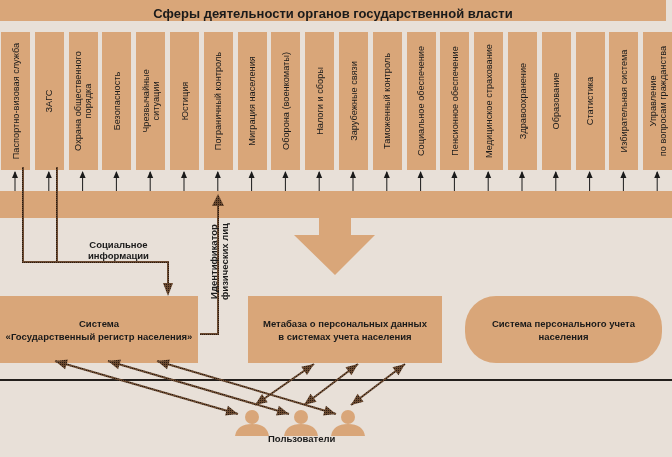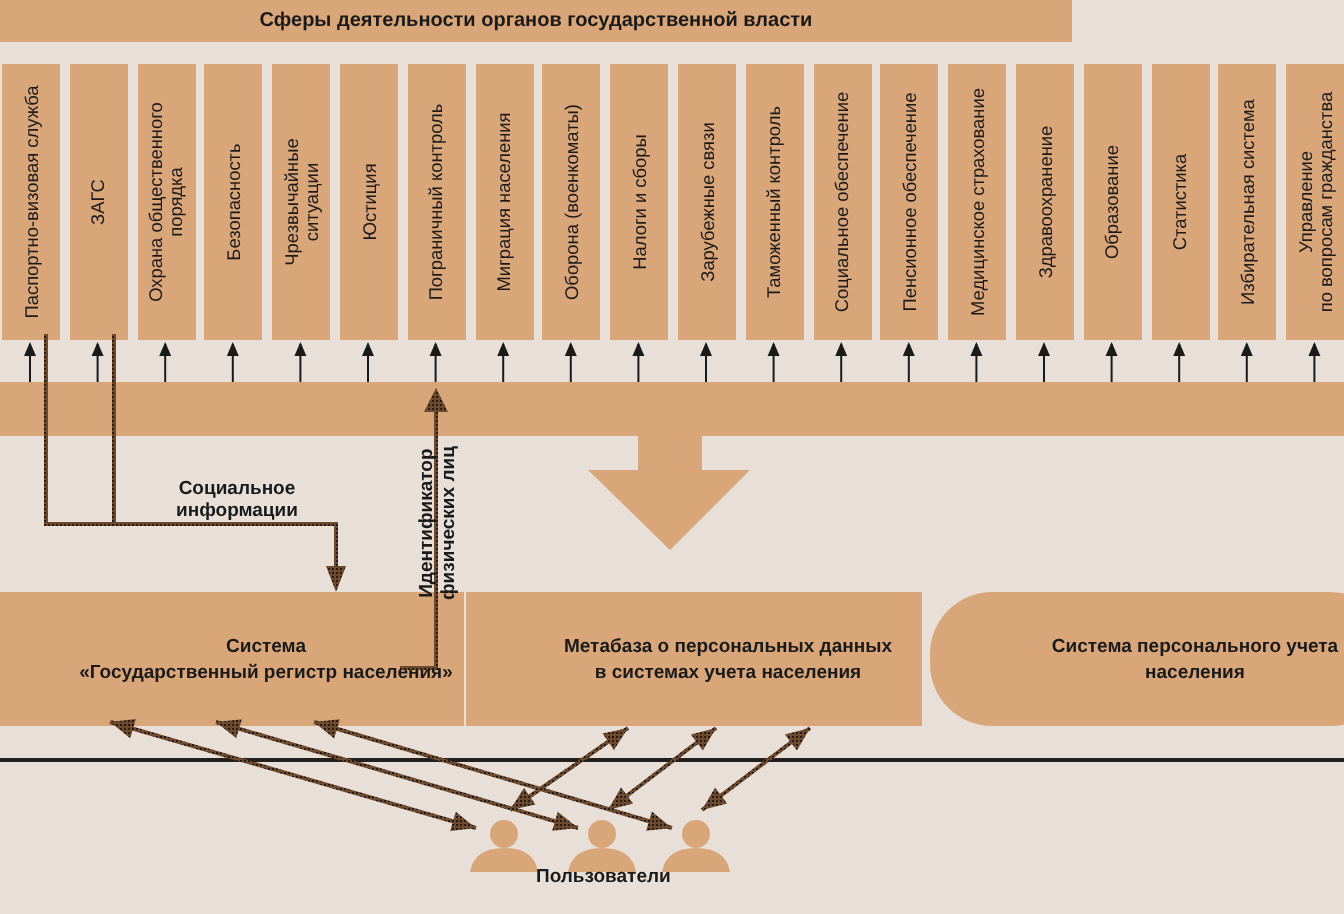--- a/index.html
+++ b/index.html
@@ -1,26 +1,26 @@
 <!DOCTYPE html>
 <html><head>
 <meta charset="utf-8">
 <style>
   html, body { margin: 0; padding: 0; }
   body { width: 672px; height: 457px; background: #e8e0d8; position: relative; overflow: hidden;
          font-family: "Liberation Sans", sans-serif; color: #1a1a1a; }
   .box { position: absolute; background: #d9a679; }
-  .header { left: 0; top: 0; width: 536px; height: 21px; display: flex; align-items: center; justify-content: center;
-            font-size: 10px; font-weight: bold; }
+  .header { left: 0; top: 0; width: 666px; height: 21px; display: flex; align-items: flex-end; justify-content: center;
+            font-size: 13px; font-weight: bold; }
   .col { position: absolute; top: 32px; width: 29px; height: 138px; background: #d9a679; }
   .col .lbl { position: absolute; left: 50%; top: 50%; transform: translate(-50%, -50%) rotate(-90deg);
               white-space: pre; text-align: center; font-size: 9.2px; line-height: 10px; width: 136px; }
   .band { left: 0; top: 191px; width: 672px; height: 27px; }
   .sys { top: 296px; height: 67px; display: flex; align-items: center; justify-content: center; text-align: center;
-         font-size: 9.5px; font-weight: bold; line-height: 13px; white-space: pre; padding-left: 34px; }
+         font-size: 9.5px; font-weight: bold; line-height: 13px; white-space: pre; }
   .lbl-free { position: absolute; font-size: 9.5px; font-weight: bold; text-align: center; line-height: 11px; white-space: pre; }
   svg.overlay { position: absolute; left: 0; top: 0; }
 </style>
 </head>
 <body>
 
 <div class="box header">
   <span>Сферы деятельности органов государственной власти</span>
 </div>
 
@@ -89,21 +89,21 @@
 по вопросам гражданства</div>
     </div>
   </div>
 
 <div class="box band"></div>
 
 <div class="box sys" style="left:0;width:198px;">
   <span>Система
 «Государственный регистр населения»</span>
 </div>
-<div class="box sys" style="left:233px;width:194px;">
+<div class="box sys" style="left:248px;width:194px;">
   <span>Метабаза о персональных данных
 в системах учета населения</span>
 </div>
 <div class="box sys" style="left:465px;width:197px;border-radius:31px;">
   <span>Система персонального учета
 населения</span>
 </div>
 
 <svg class="overlay" width="672" height="457">
   <defs>

